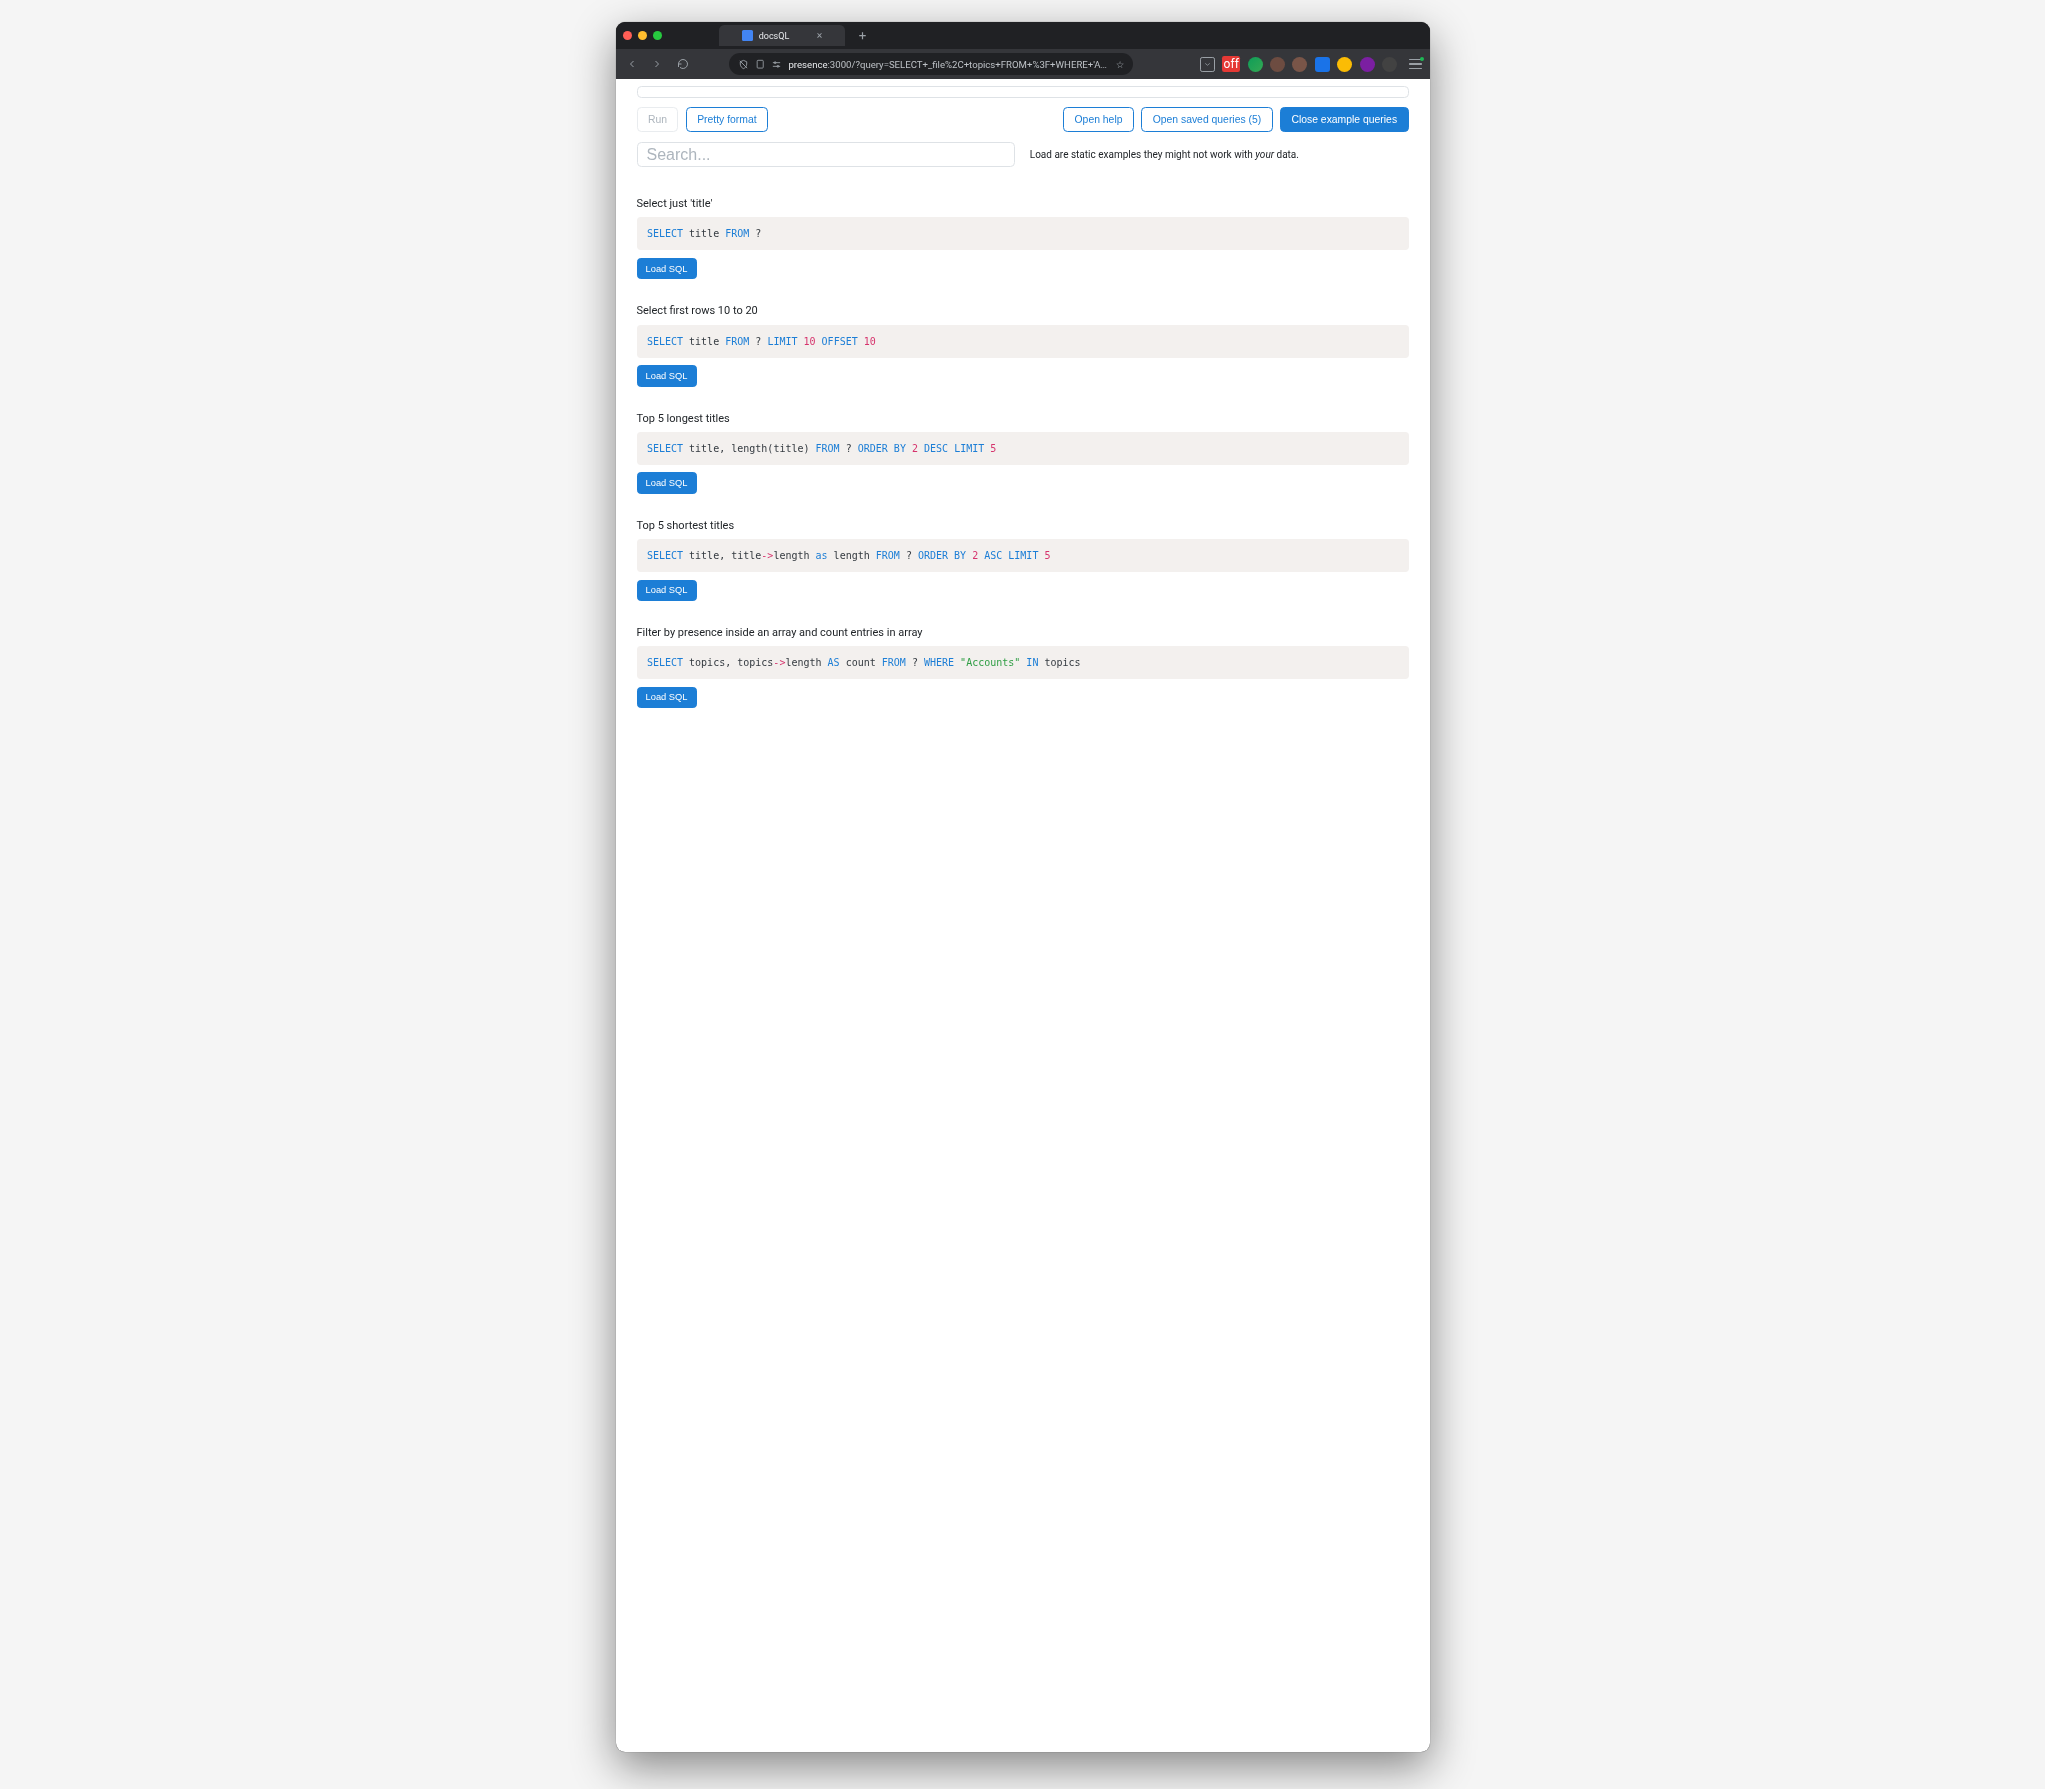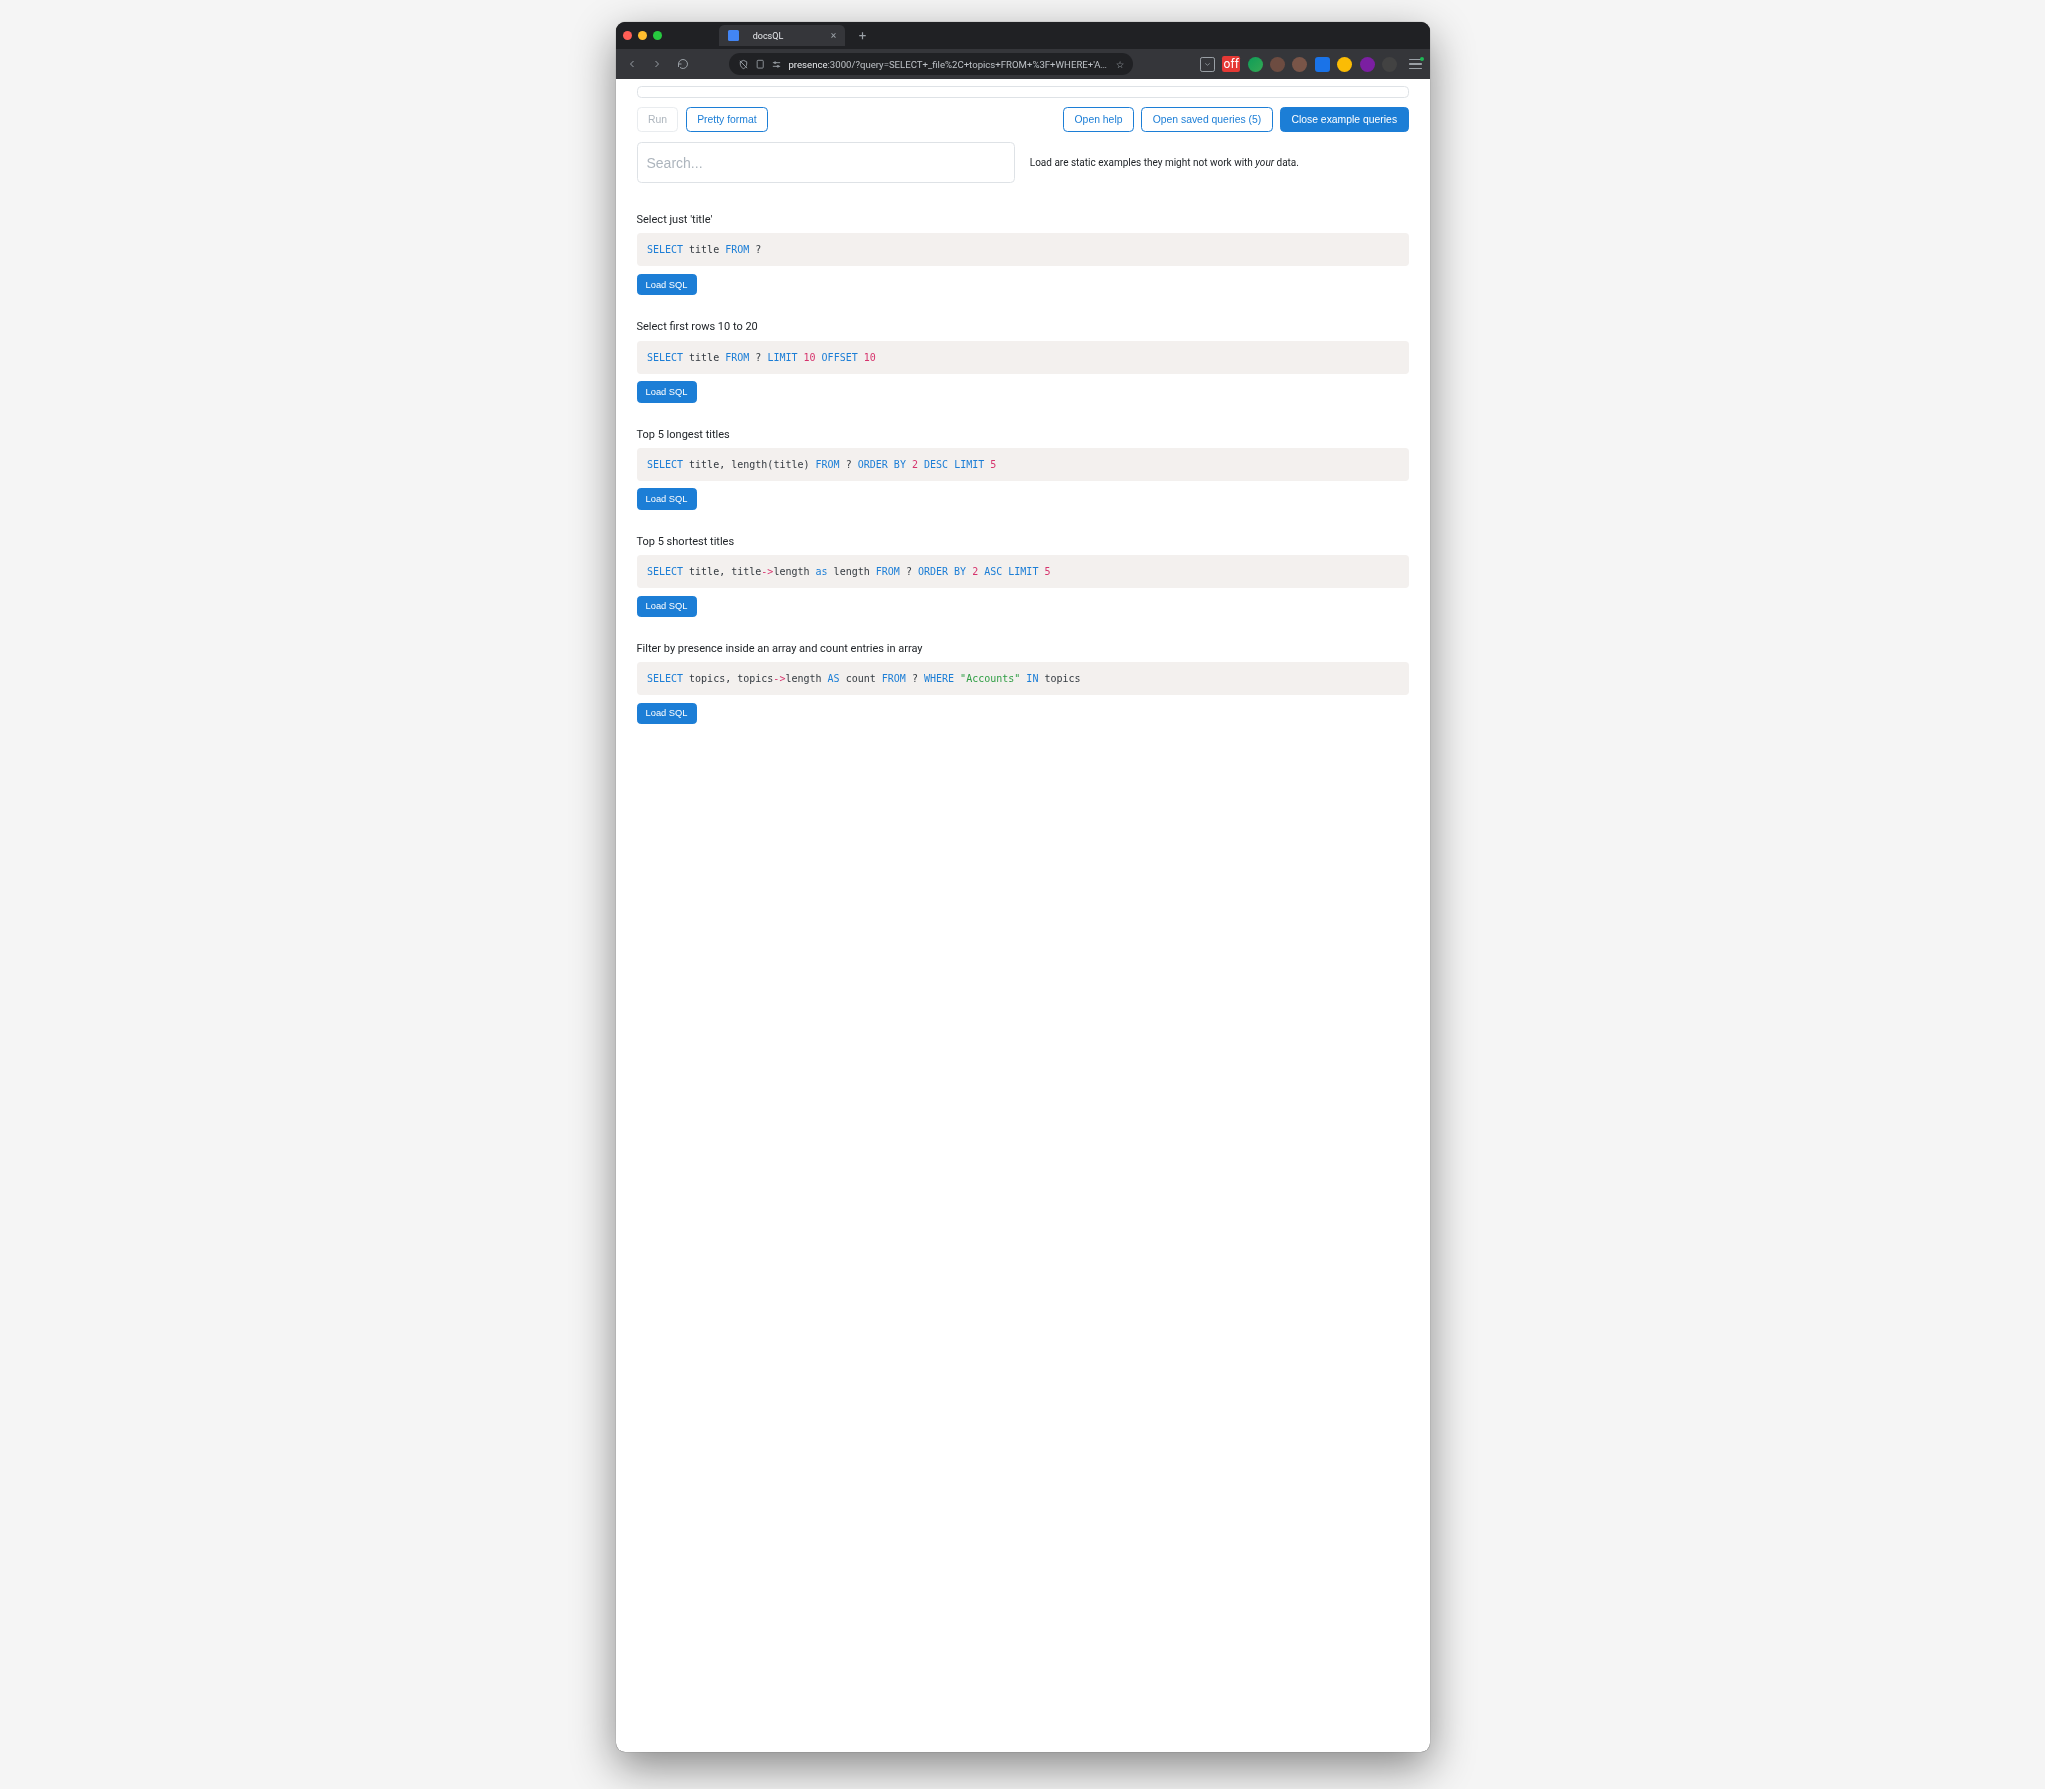--- a/index.html
+++ b/index.html
@@ -25,23 +25,23 @@
     background: #202124;
     display: flex;
     align-items: center;
     padding: 0 7.4px;
     gap: 6px;
   }
   .traffic-lights { display: flex; gap: 6px; margin-right: 7.4px; }
   .traffic-light { width: 9px; height: 9px; border-radius: 50%; }
   .tl-red { background: #ff5f56; } .tl-yellow { background: #ffbd2e; } .tl-green { background: #27c93f; }
   .tab {
-    display: flex; align-items: center; gap: 14px;
+    display: flex; align-items: center; gap: 6px;
     background: #35363a; color: #e8eaed; font-size: 9px;
-    height: 21px; padding: 0 9px; border-radius: 5.2px 5.2px 0 0;
+    height: 21px; padding: 0 23px; border-radius: 5.2px 5.2px 0 0;
     min-width: 126px;
     margin-left: 44px;
   }
   .tab-favicon { width: 10.4px; height: 10.4px; background:#4285f4; border-radius:1.5px; flex-shrink:0; }
   .tab-title { flex:1; white-space:nowrap; overflow:hidden; text-overflow:ellipsis; }
   .tab-close { color:#9aa0a6; font-size:10.4px; cursor:pointer; }
   .tab-plus { color:#9aa0a6; font-size:13.3px; margin-left:7.4px; cursor:pointer; }
 
   .toolbar {
     height: 30px;
@@ -95,22 +95,22 @@
     font-size:10.4px; padding:4.4px 10.4px; border-radius:4.4px; cursor:pointer;
     border:0.7px solid transparent; line-height:1.3;
   }
   .btn-disabled { background:#fff; color:#adb5bd; border-color:#e9ecef; cursor:not-allowed; }
   .btn-outline { background:#fff; color:#1c7ed6; border-color:#1c7ed6; }
   .btn-primary { background:#1c7ed6; color:#fff; border-color:#1c7ed6; }
   .btn-sm { font-size:9.3px; padding:3.7px 8.1px; border-radius:3.7px; }
 
   .search-row { display:flex; gap:15px; align-items:center; margin-bottom:30px;}
   .search-input {
-    flex:0 0 49%; height:41px; border:0.7px solid #dee2e6; border-radius:4.4px;
-    padding:0 9px; font-size:14px; color:#495057;
+    flex:0 0 49%; height:25px; border:0.7px solid #dee2e6; border-radius:4.4px;
+    padding:0 9px; font-size:16px; color:#495057;
   }
   .search-input::placeholder { color:#adb5bd; }
   .static-note { font-size:10px; color:#212529; }
   .static-note em { font-style:italic; }
 
   .example { margin-bottom:25px; }
   .ex-title { font-size:11px; margin-bottom:7.4px; color:#212529; }
   .codeblock {
     background:#f3f0ee; border-radius:3.7px; padding:9px 10.4px;
     font-family: ui-monospace, SFMono-Regular, "SF Mono", Menlo, Consolas, monospace;

